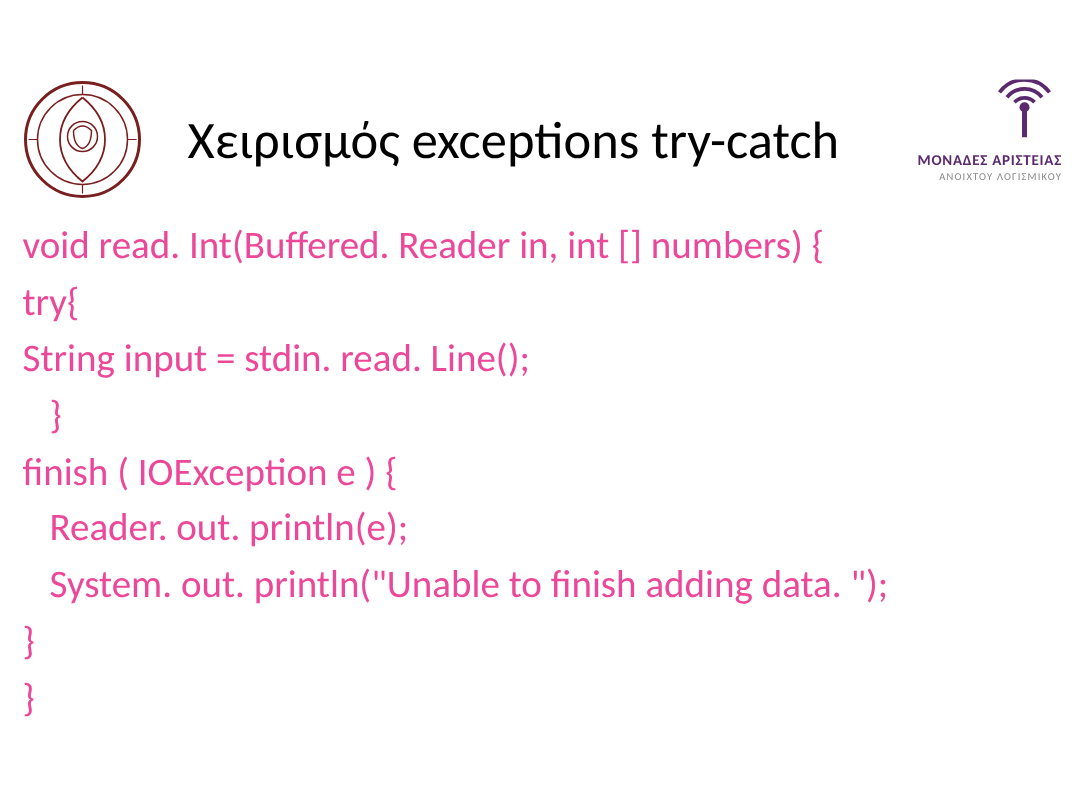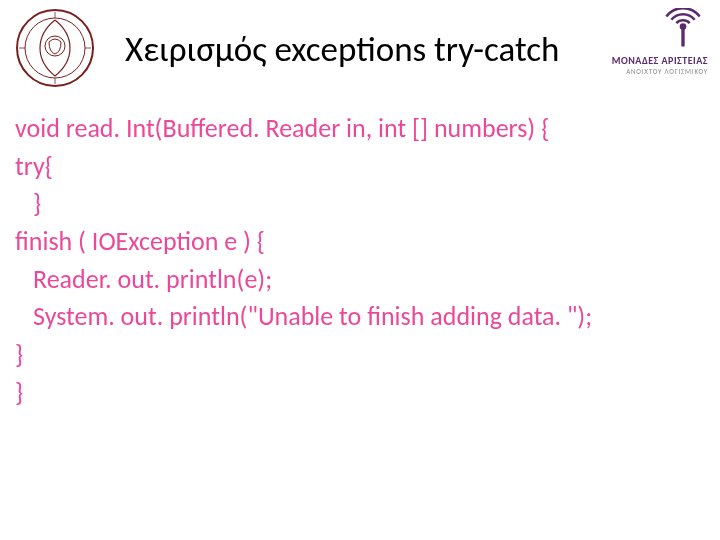--- a/index.html
+++ b/index.html
@@ -8,21 +8,21 @@
     width: 720px;
     height: 540px;
     background: #fff;
     font-family: Calibri, Arial, sans-serif;
     position: relative;
     overflow: hidden;
   }
   .header {
     position: relative;
     height: 90px;
-    padding-top: 10px;
+    margin-top: 45px;
   }
   .logo-left {
     position: absolute;
     left: 15px;
     top: 8px;
     width: 80px;
     height: 80px;
   }
   .logo-right {
     position: absolute;
@@ -81,19 +81,20 @@
       <rect x="28" y="24" width="4" height="22" fill="#5b2a6e"></rect>
     </svg>
     <div style="font-size:10px;color:#5b2a6e;font-weight:bold;letter-spacing:0.5px;">ΜΟΝΑΔΕΣ ΑΡΙΣΤΕΙΑΣ</div>
     <div style="font-size:7px;color:#888;letter-spacing:0.8px;">ΑΝΟΙΧΤΟΥ ΛΟΓΙΣΜΙΚΟΥ</div>
   </div>
 </div>
 
 <div class="content">
   <div>void read. Int(Buffered. Reader in, int [] numbers) {</div>
   <div>try{</div>
+  <div>String input = stdin. read. Line();</div>
   <div class="indent">}</div>
   <div>finish ( IOException e ) {</div>
   <div class="indent">Reader. out. println(e);</div>
   <div class="indent">System. out. println("Unable to finish adding data. ");</div>
   <div>}</div>
   <div>}</div>
 </div>
 
 </body></html>

